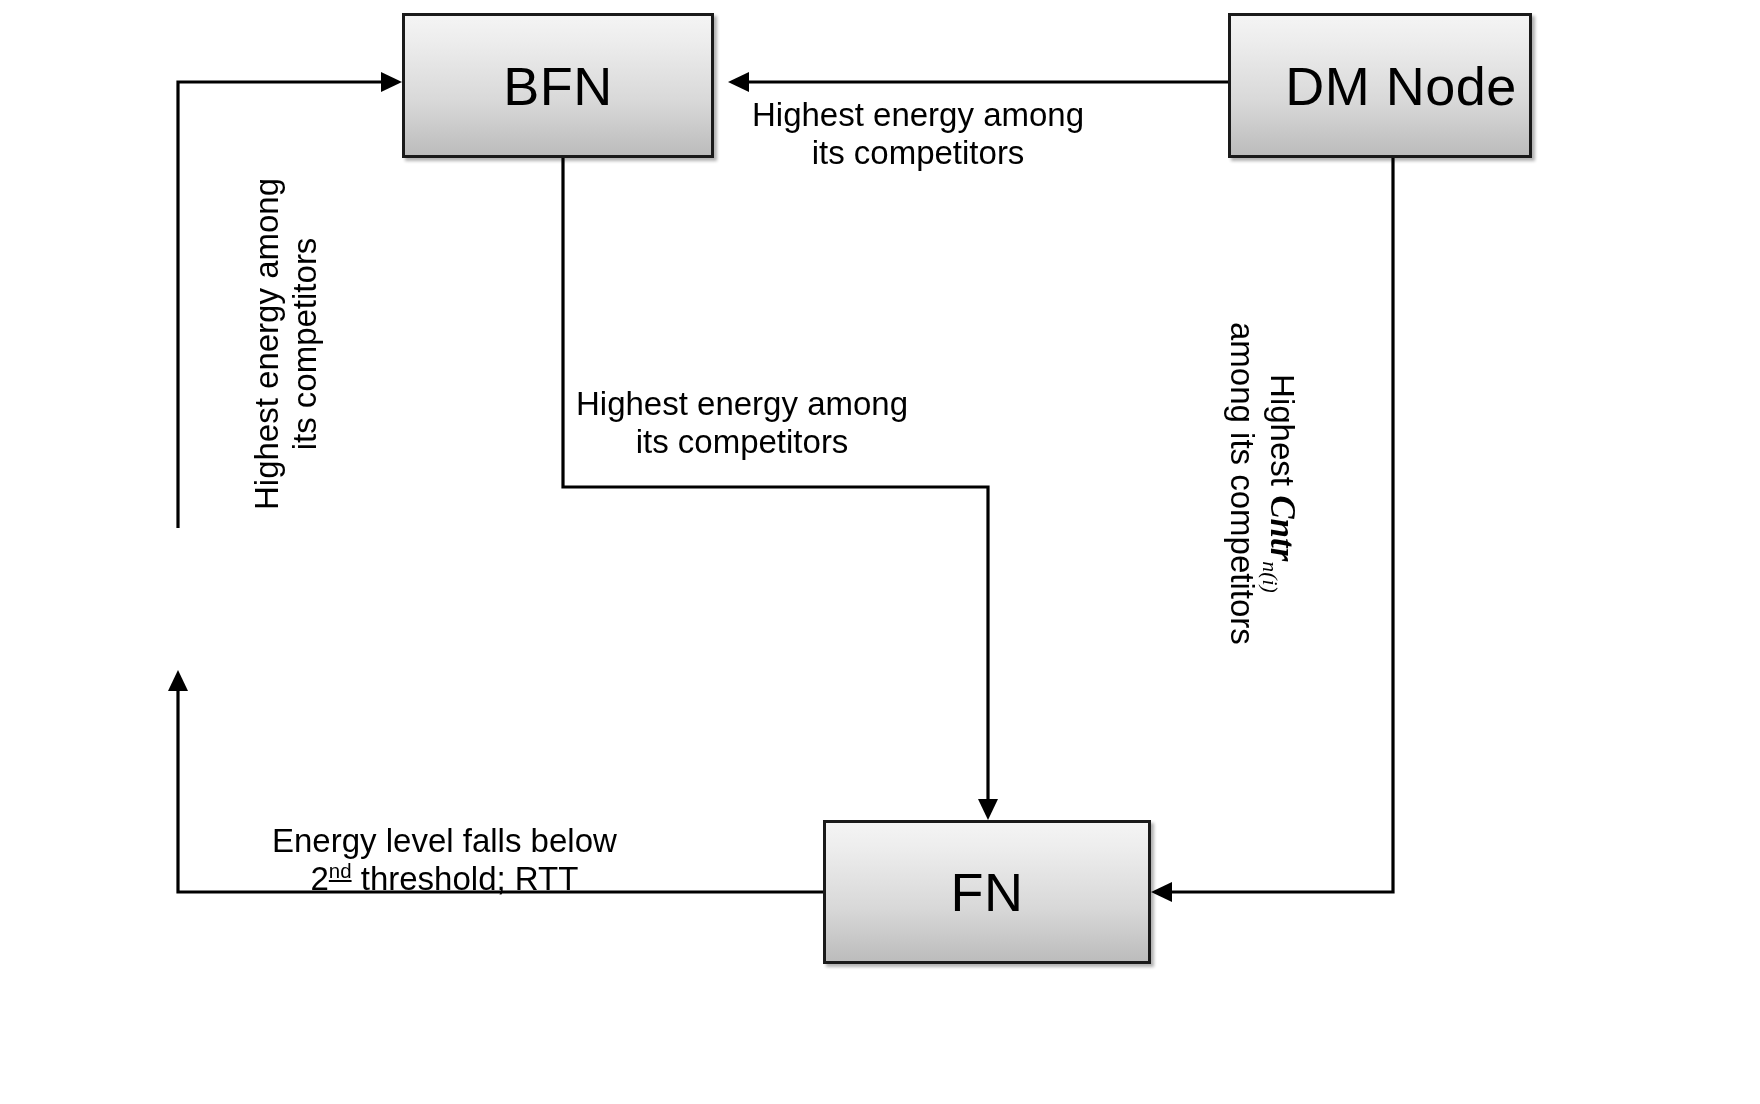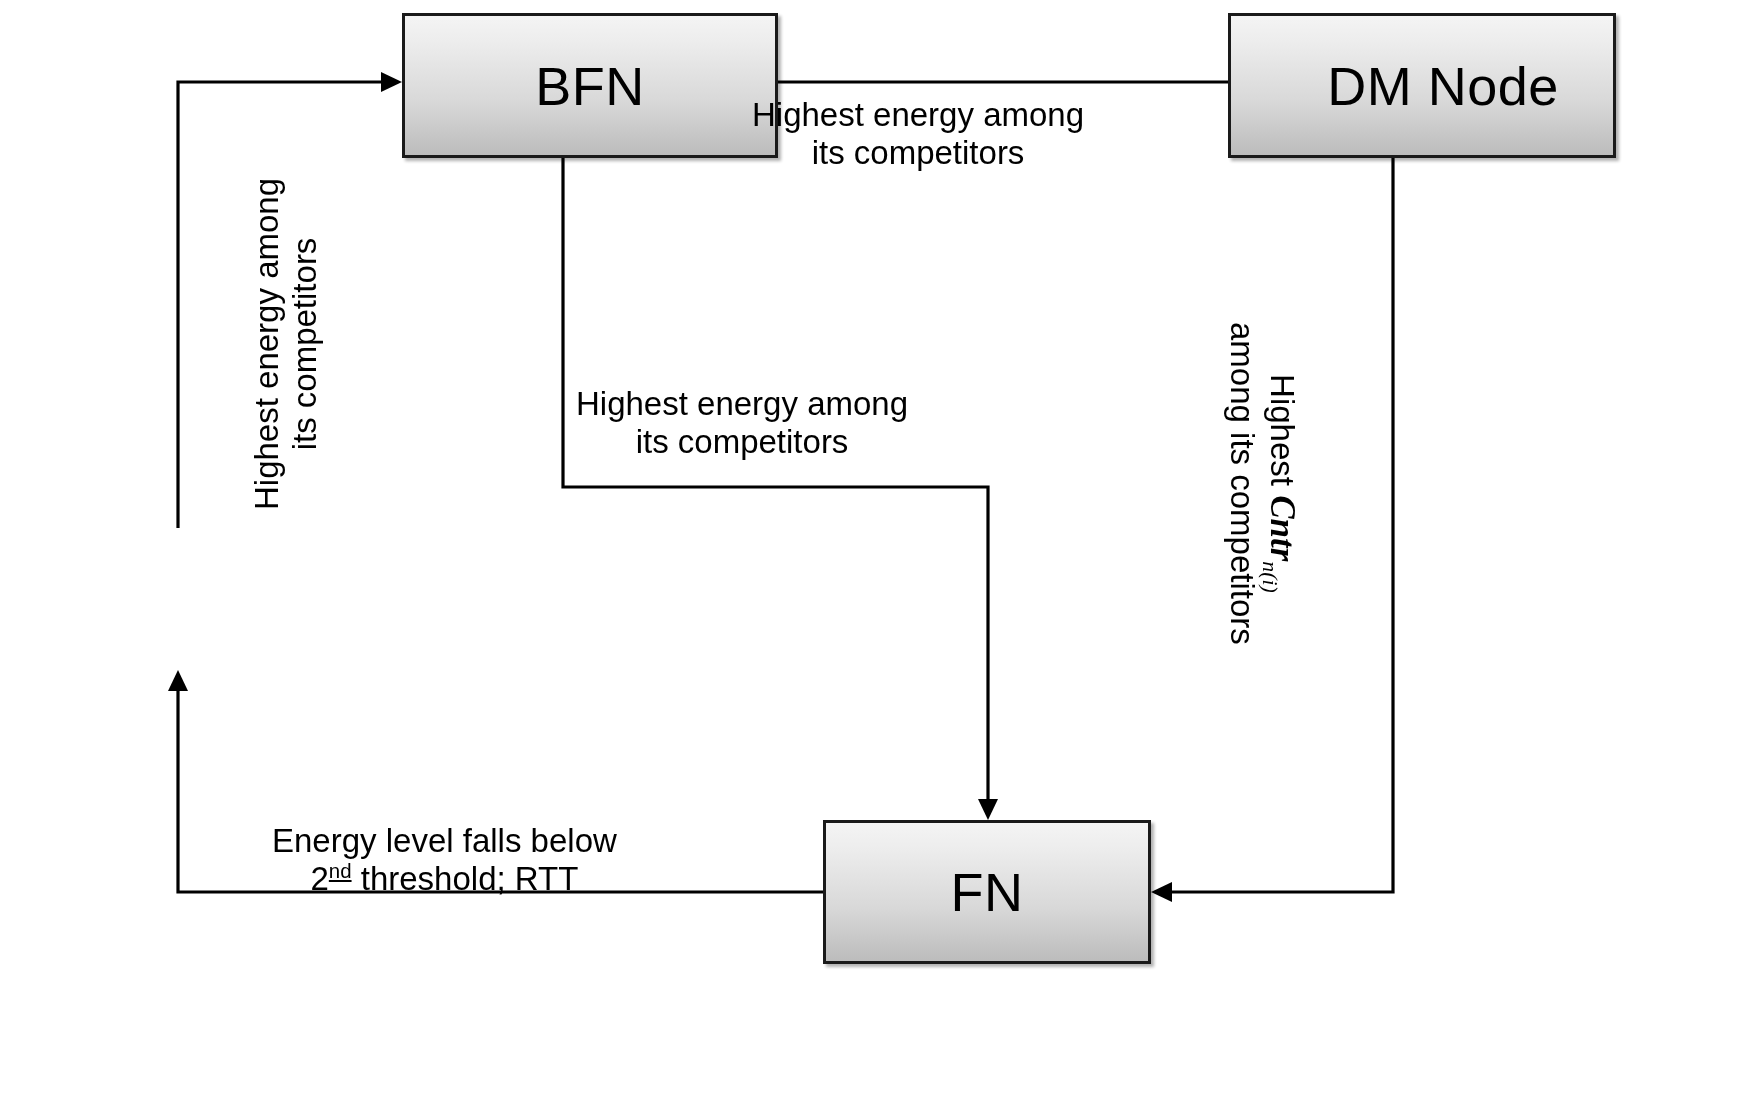--- a/index.html
+++ b/index.html
@@ -31,22 +31,22 @@
   }
   .node-label {
     font-family: "Liberation Sans", sans-serif;
     font-size: 54px;
     font-weight: 400;
     color: #000000;
     letter-spacing: 0.5px;
     white-space: nowrap;
     line-height: 1;
   }
-  #box-bfn   { left: 402px;  top: 13px;  width: 376px; height: 145px; }
-  #box-dmnode{ left: 1228px; top: 13px;  width: 388px; height: 145px; padding-left: 42px; }
+  #box-bfn   { left: 402px;  top: 13px;  width: 312px; height: 145px; }
+  #box-dmnode{ left: 1228px; top: 13px;  width: 304px; height: 145px; padding-left: 42px; }
   #box-nfn   { left: 16px;   top: 528px; width: 332px; height: 142px; }
   #box-fn    { left: 823px;  top: 820px; width: 328px; height: 144px; }
 
   
   .edge-label {
     position: absolute;
     font-family: "Liberation Sans", sans-serif;
     font-size: 33px;
     color: #000000;
     line-height: 1.16;

